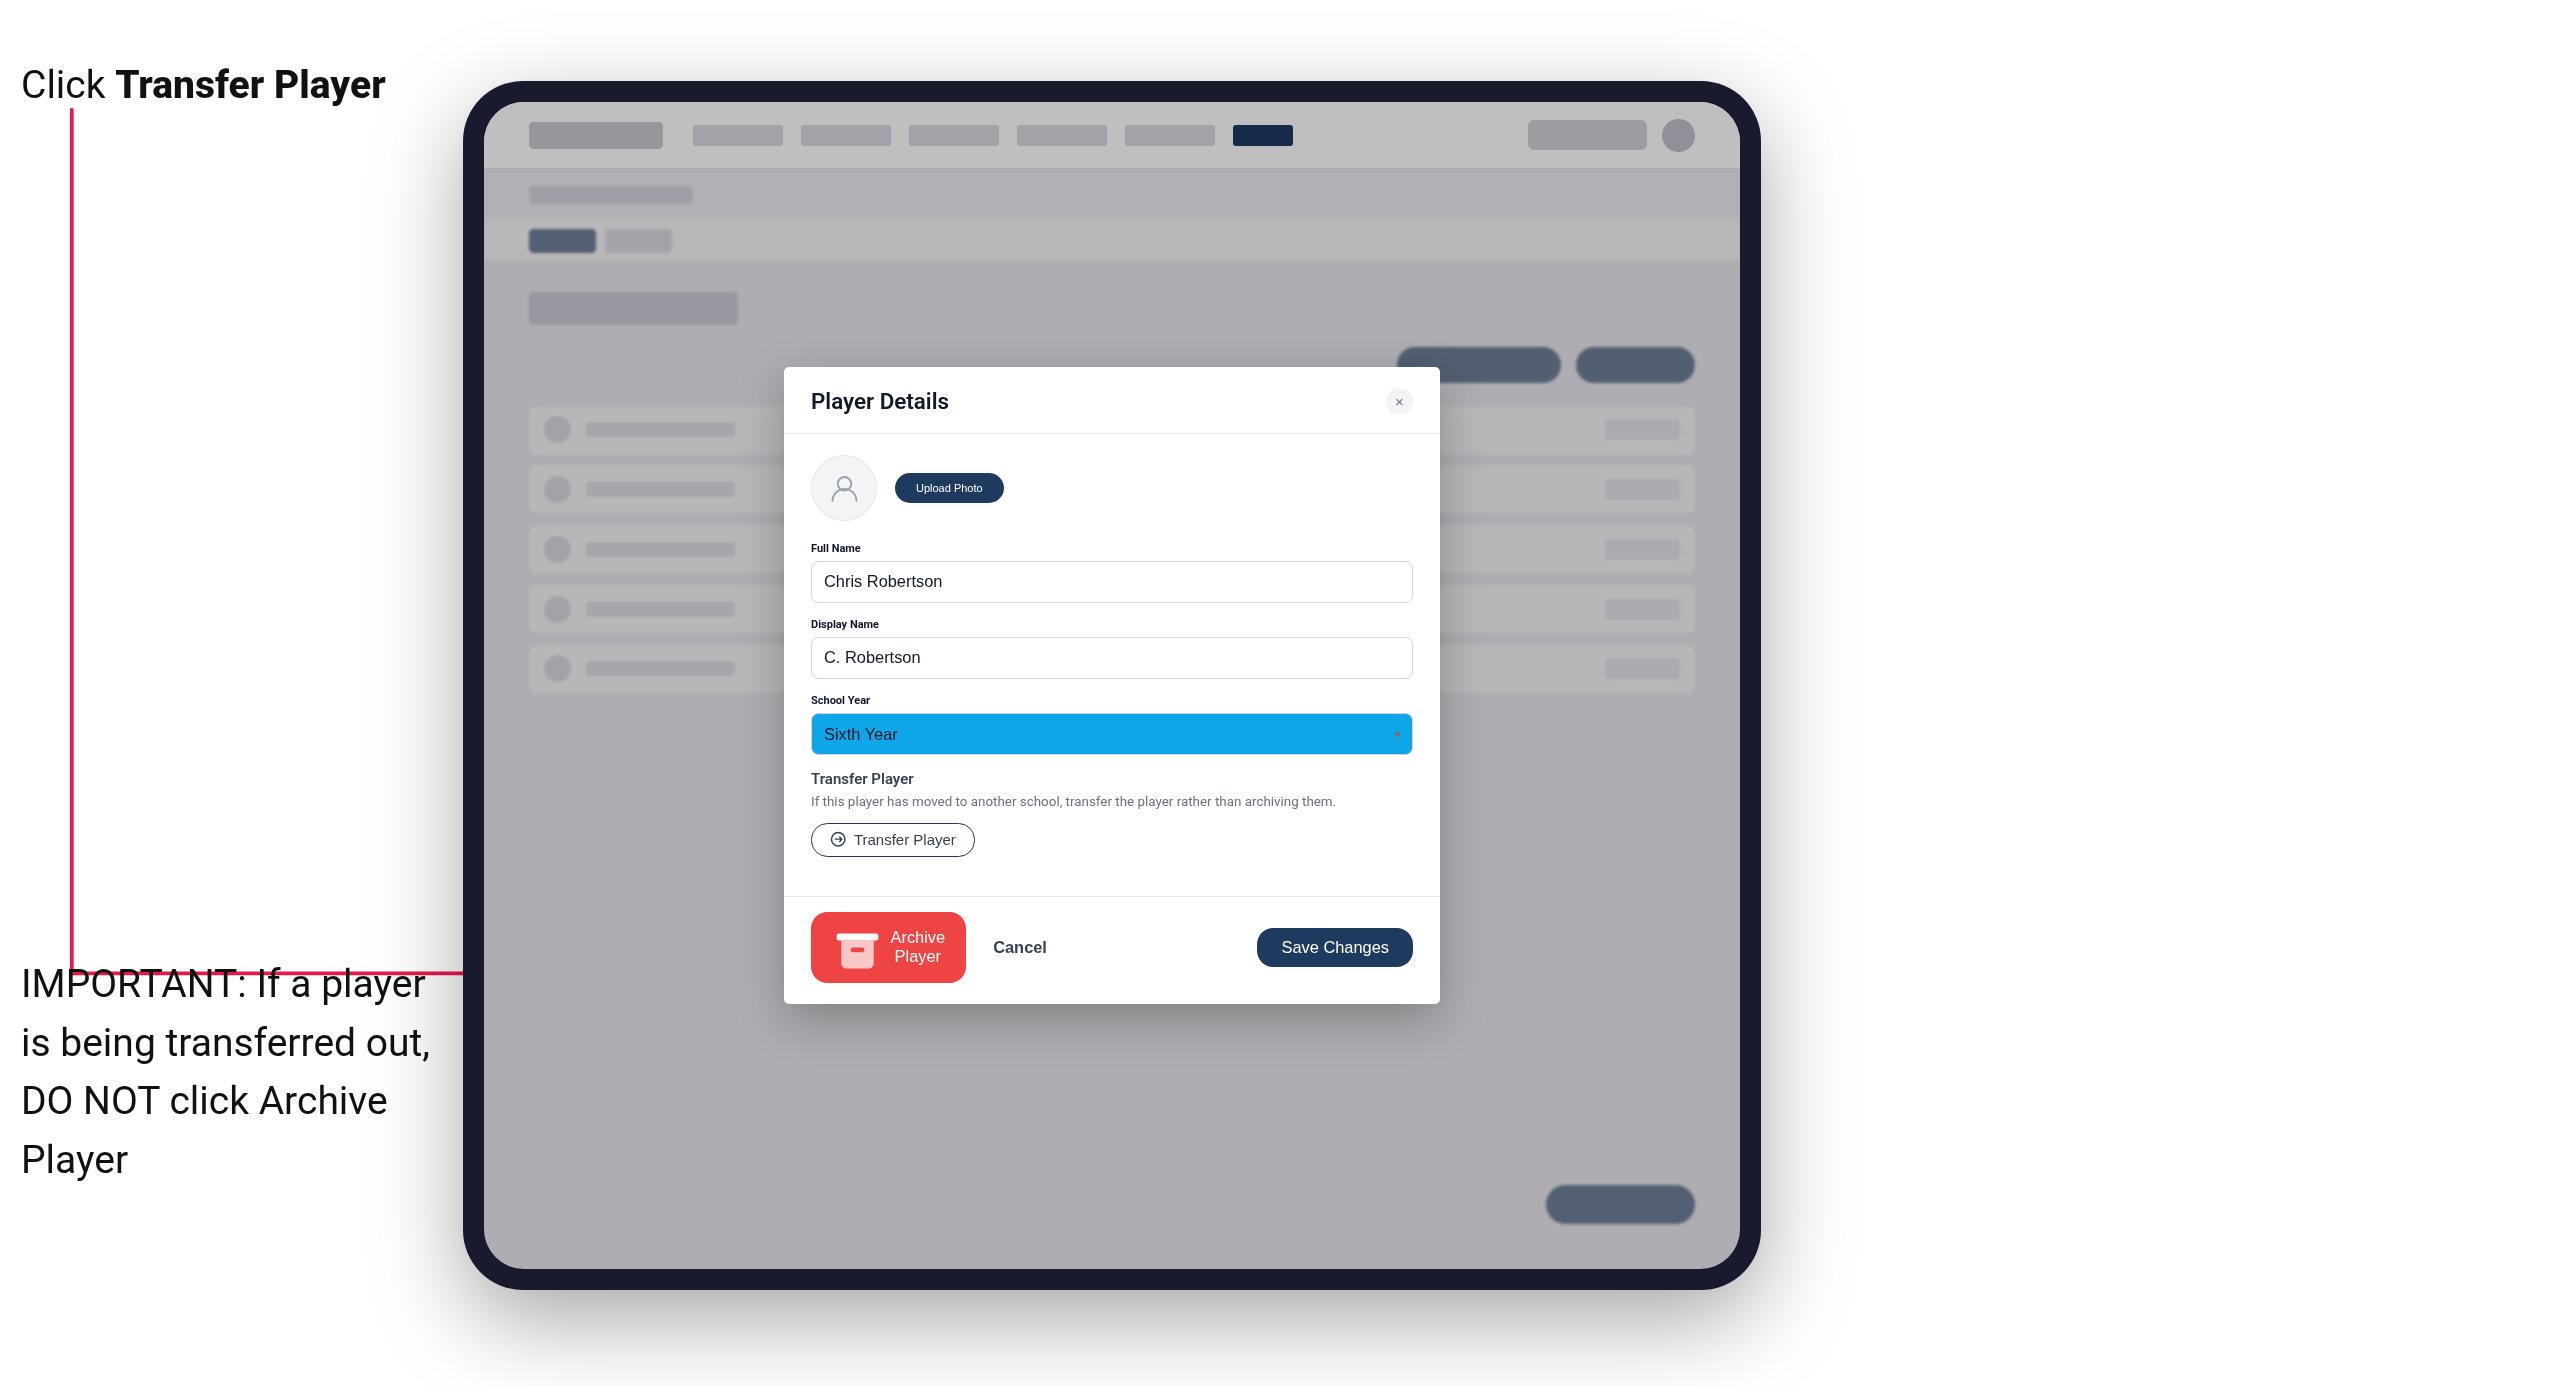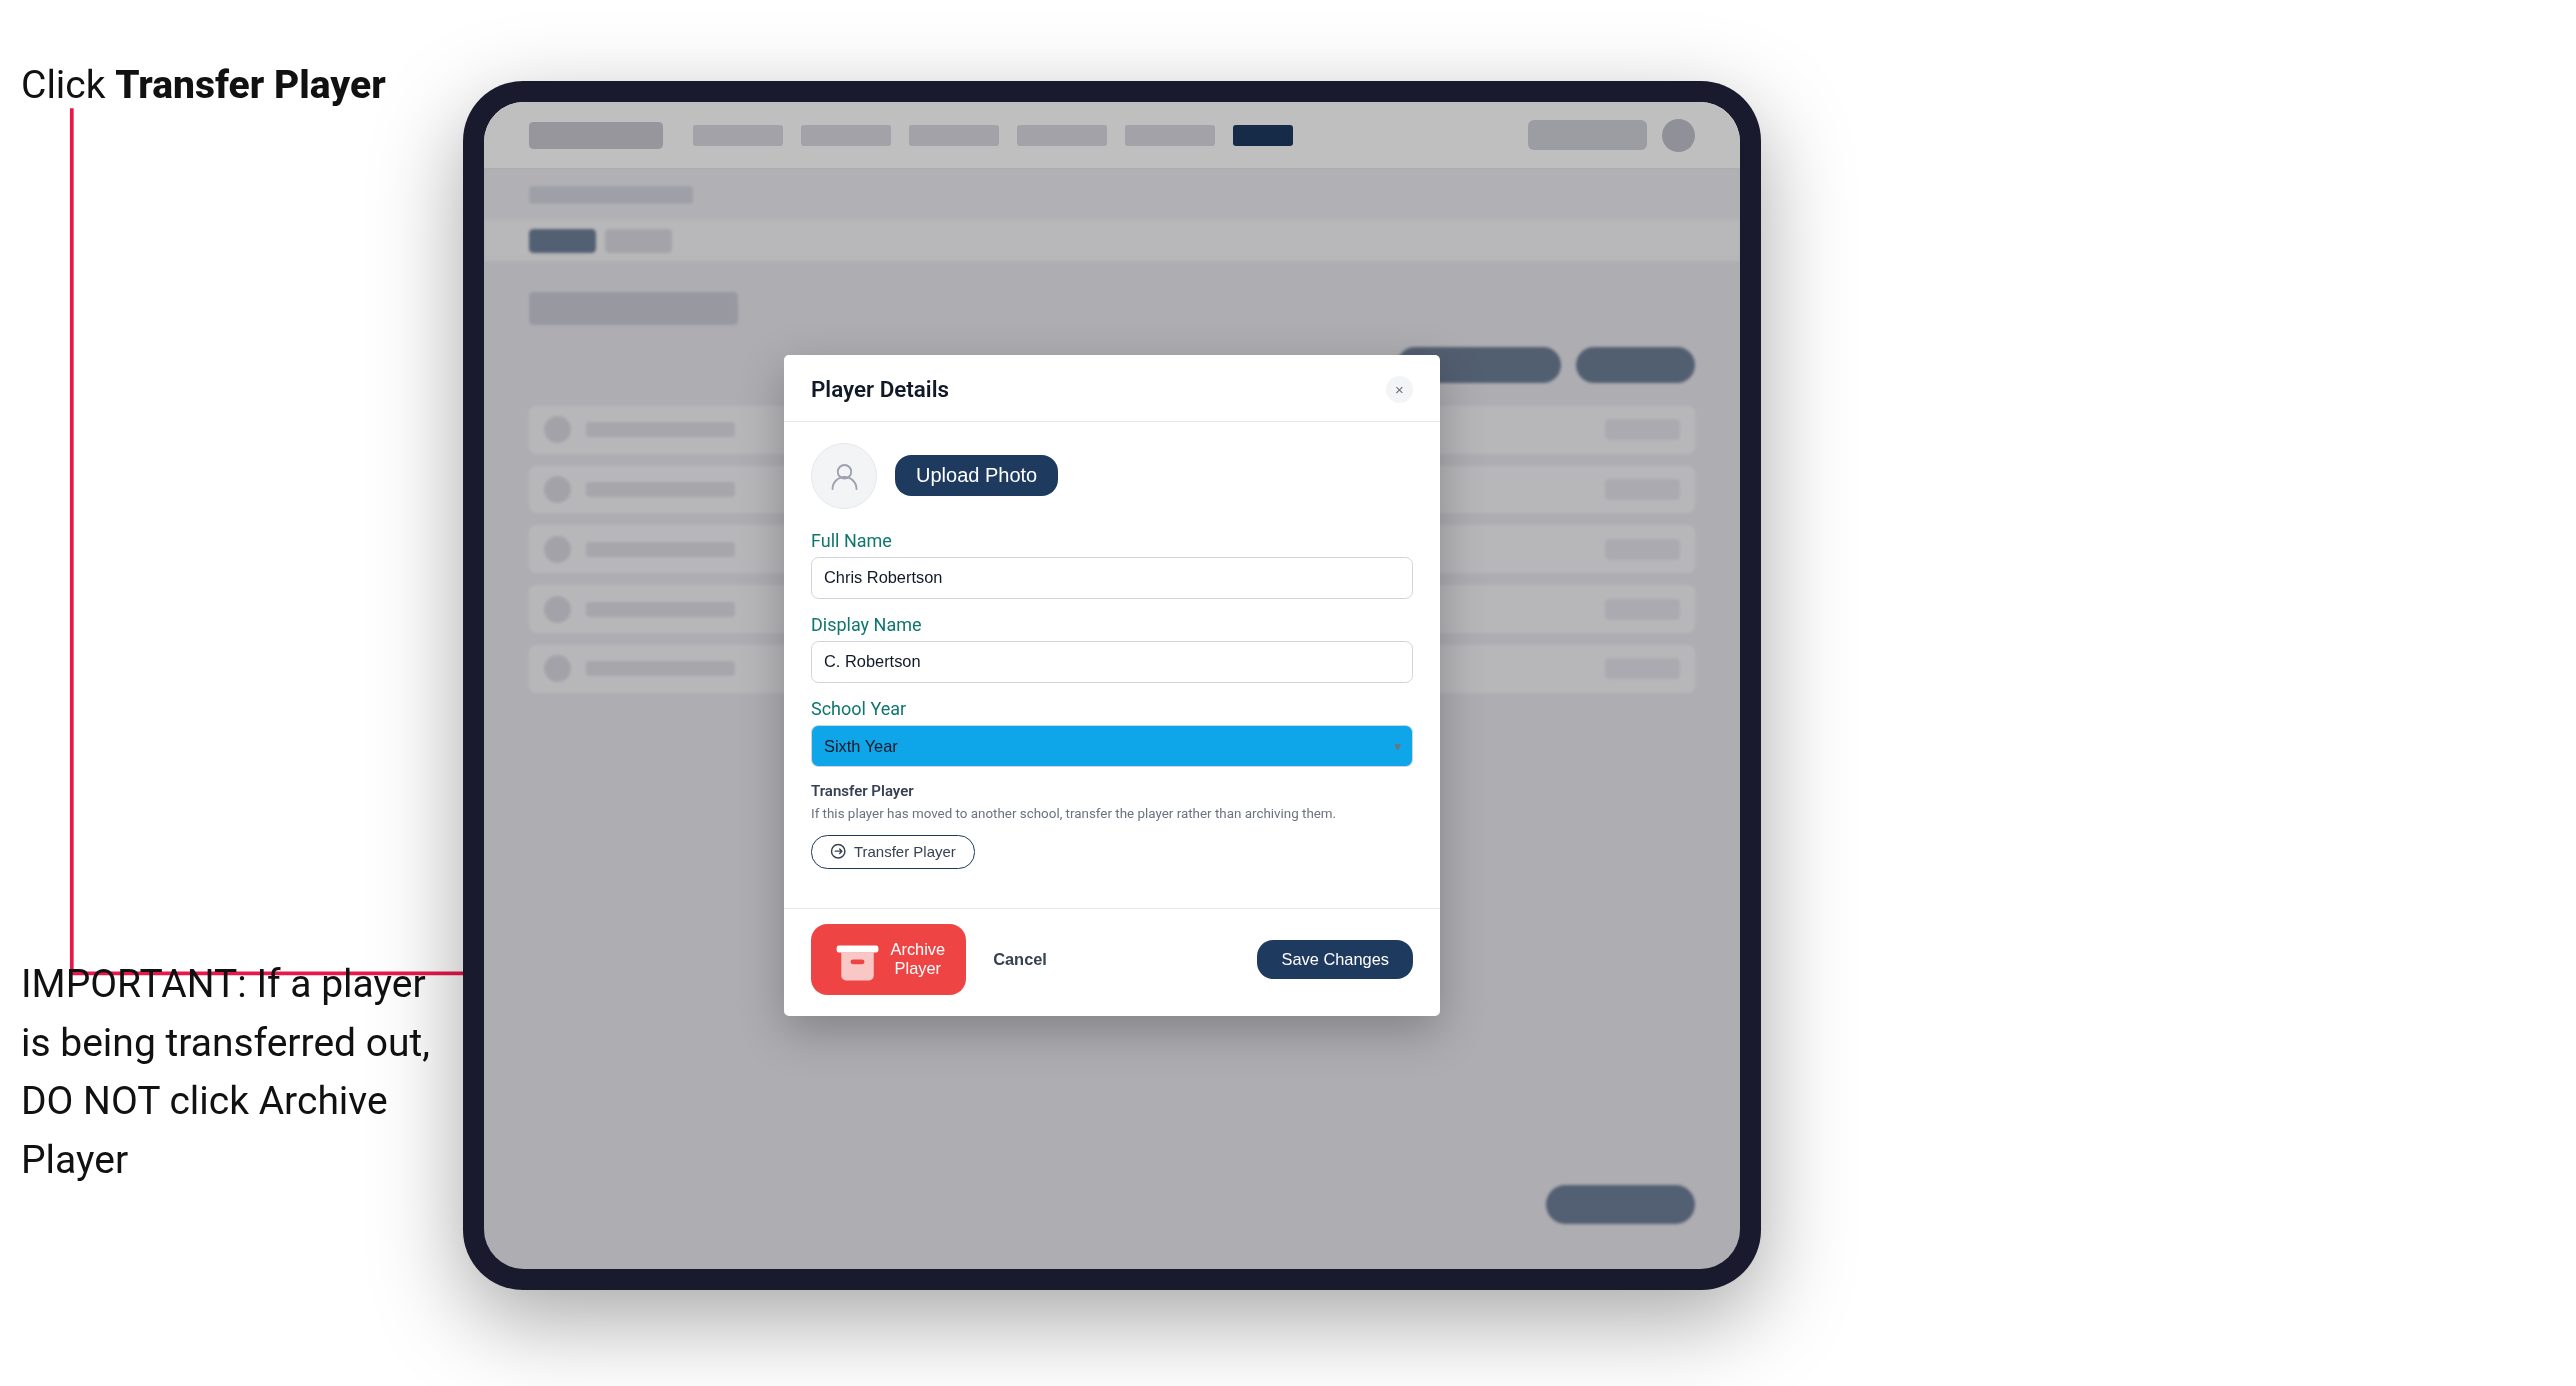--- a/index.html
+++ b/index.html
@@ -277,33 +277,33 @@
     .photo-placeholder svg {
       width: 33px;
       height: 33px;
     }
     .upload-photo-btn {
       background: #1e3a5f;
       color: #fff;
       border: none;
       border-radius: 16.4px;
       padding: 9px 21px;
-      font-size: 20px;
+      font-size: 11px;
       font-weight: 500;
       cursor: pointer;
     }
 
     
     .form-group {
       margin-bottom: 15px;
     }
     .form-label {
-      font-size: 18px;
-      font-weight: 400;
-      color: #0f766e;
+      font-size: 11px;
+      font-weight: 700;
+      color: #0f172a;
       margin-bottom: 6px;
       display: block;
     }
     .form-input {
       width: 100%;
       height: 42px;
       border: 0.7px solid #d1d5db;
       border-radius: 7.5px;
       padding: 0 12px;
       font-size: 16.4px;

